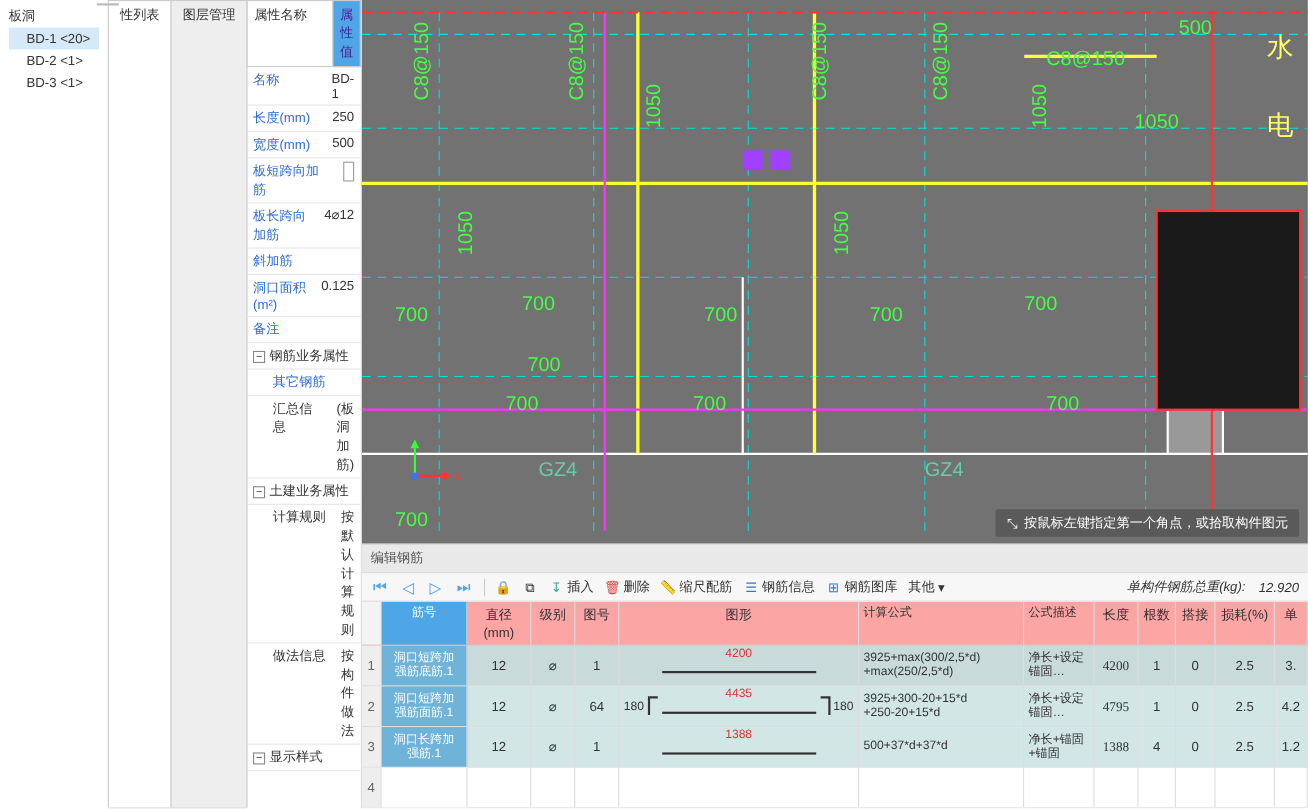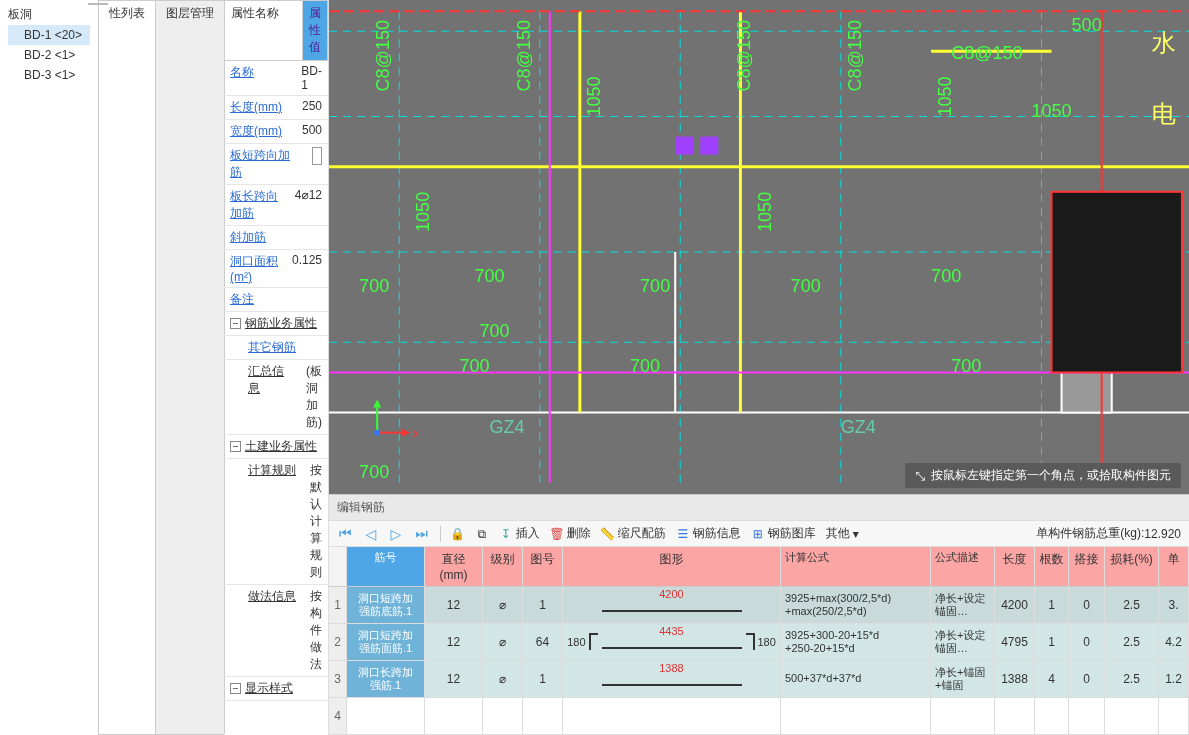--- a/index.html
+++ b/index.html
@@ -13,57 +13,57 @@
 .splitter::after { content: ""; position: absolute; left: 50%; top: 2px; width: 20px; height: 2px; background: #bbb; transform: translateX(-50%); }
 .tabs { display: flex; border-bottom: 1px solid #ccc; background: #f5f5f5; }
 .tab { padding: 4px 10px; border: 1px solid #ccc; border-bottom: none; margin-right: -1px; background: #eee; cursor: pointer; }
 .tab.active { background: #fff; font-weight: 500; }
 .prop-table { flex: 1; overflow: auto; }
 .prop-header { display: flex; }
 .ph-cell { padding: 4px 6px; border: 1px solid #ccc; border-left: none; }
 .ph-cell:first-child { border-left: 1px solid #ccc; width: 96px; }
 .ph-cell.val { flex: 1; background: #4ea6e6; color: #4c1d95; text-align: center; }
 .prop-row { display: flex; border-bottom: 1px solid #e6e6e6; }
-.pr-name { width: 96px; padding: 3px 6px; color: #2b6cd4; text-decoration: underline; }
+.pr-name { width: 96px; padding: 3px 6px; color: #2b6cd4; }
 .pr-name.black { color: #333; padding-left: 20px; }
 .pr-val { flex: 1; padding: 3px 6px; }
 .pr-val input { width: 100%; border: 1px solid #999; padding: 1px 4px; font-size: 12px; }
 .group-row .exp { display: inline-block; width: 11px; height: 11px; border: 1px solid #888; text-align: center; line-height: 9px; font-size: 10px; margin-right: 4px; cursor: pointer; }
 
 .right-panel { flex: 1; display: flex; flex-direction: column; }
 .canvas { flex: 1; background: #727272; position: relative; overflow: hidden; }
 .canvas svg { position: absolute; inset: 0; width: 100%; height: 100%; }
 .status-tip { position: absolute; right: 8px; bottom: 6px; background: #5a5a5a; color: #fff; padding: 4px 10px; font-size: 12px; border-radius: 2px; display: flex; align-items: center; gap: 6px; }
 .status-tip .ic { font-size: 12px; }
 
 .bottom-header { padding: 4px 8px; background: #e9e9e9; border-top: 1px solid #ccc; color: #555; }
 .toolbar { display: flex; align-items: center; gap: 10px; padding: 4px 8px; background: #f7f7f7; border-top: 1px solid #ddd; border-bottom: 1px solid #ddd; flex-wrap: nowrap; }
 .tb-btn { display: flex; align-items: center; gap: 3px; cursor: pointer; color: #333; }
 .tb-btn .ic { width: 14px; height: 14px; display: inline-flex; align-items: center; justify-content: center; }
 .tb-sep { width: 1px; height: 16px; background: #ccc; }
 .tb-arrow { color: #4ea6e6; font-size: 14px; padding: 0 2px; cursor: pointer; }
-.tb-right { margin-left: auto; display: flex; align-items: center; gap: 0; }
+.tb-right { margin-left: auto; display: flex; align-items: center; gap: 12px; font-style: italic; }
 
 .rebar-table { overflow: auto; }
 .rt-head { display: flex; background: #fca5a5; border-bottom: 1px solid #ccc; }
 .rt-head .c { padding: 4px 4px; border-right: 1px solid #ddd; text-align: center; }
 .rt-row { display: flex; border-bottom: 1px solid #ddd; align-items: center; background: #d2e6e6; }
 .rt-row.sel { background: #c8dada; }
 .rt-row .c { padding: 4px 4px; border-right: 1px solid #ddd; text-align: center; display: flex; align-items: center; justify-content: center; min-height: 36px; }
 .c.num { width: 18px; background: #eee; color: #666; justify-content: center; }
 .rt-head .c.num { background: #f3f3f3; }
 .c.name { width: 78px; background: #6fb3d9; color: #fff; font-size: 11px; line-height: 1.2; white-space: pre-line; }
 .rt-head .c.name { background: #4ea6e6; }
 .c.dia { width: 58px; }
 .c.grade { width: 40px; }
 .c.fig { width: 40px; }
 .c.shape { width: 218px; }
 .c.formula { width: 150px; text-align: left; justify-content: flex-start; font-size: 11px; line-height: 1.2; white-space: pre-line; }
 .c.desc { width: 64px; font-size: 11px; line-height: 1.2; white-space: pre-line; text-align: left; justify-content: flex-start; }
-.c.len { width: 40px; }
+.c.len { width: 40px; font-family: Liberation Serif, serif; }
 .c.cnt { width: 34px; }
 .c.lap { width: 36px; }
 .c.loss { width: 54px; }
 .c.unit { width: 30px; }
 .shape-line { width: 140px; height: 2px; background: #333; position: relative; }
 .shape-val { color: #d33; font-size: 11px; position: relative; top: -10px; }
 .shape-wrap { display: flex; flex-direction: column; align-items: center; }
 .shape-with-hooks { display: flex; align-items: center; gap: 2px; }
 .hook-label { font-size: 11px; }
 </style>

